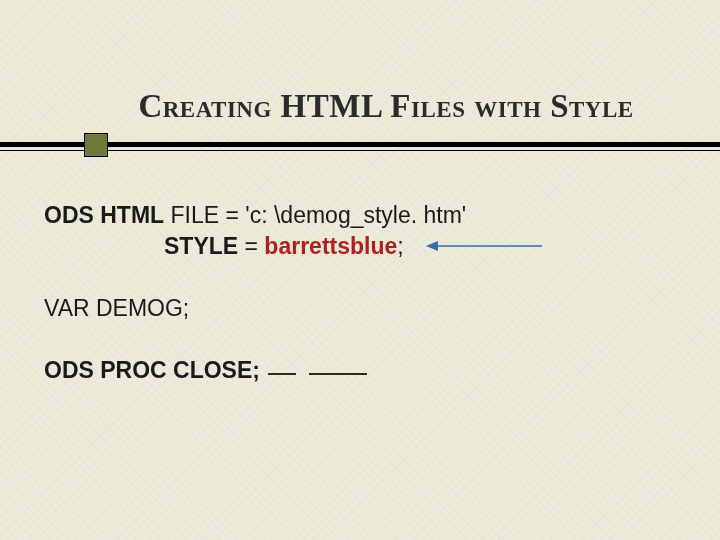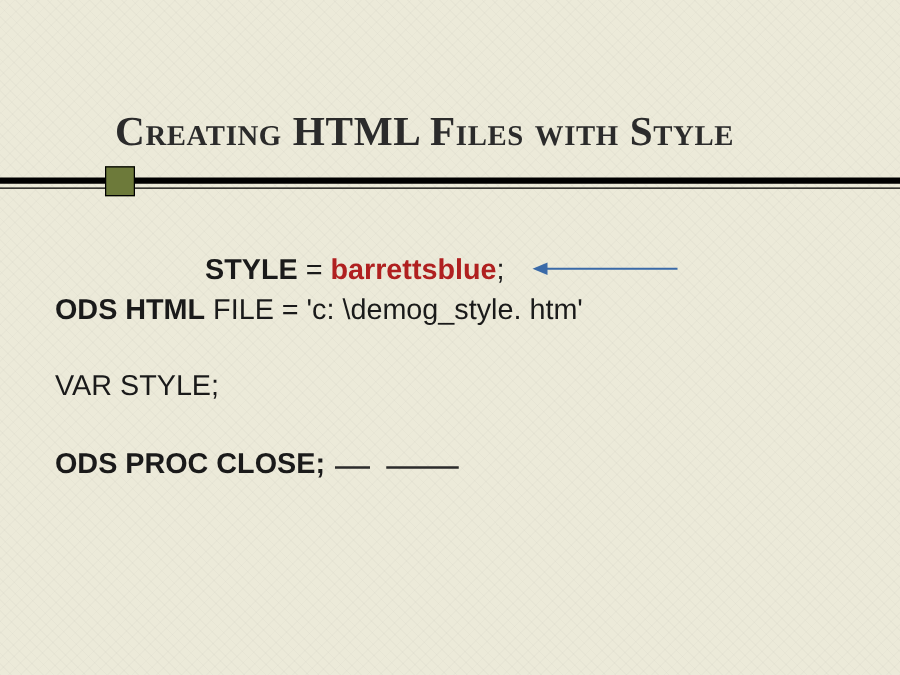--- a/index.html
+++ b/index.html
@@ -25,20 +25,21 @@
     right: 40px;
   }
   .title-text {
     font-family: "Copperplate", "Copperplate Gothic Light", "Trajan Pro", serif;
     font-variant: small-caps;
     letter-spacing: 0.5px;
     font-size: 33px;
     font-weight: 600;
     color: #2b2b2b;
     white-space: nowrap;
+    text-align: center;
   }
   .rule-thick {
     position: absolute;
     left: 0;
     right: 0;
     top: 142px;
     height: 5px;
     background: #000;
   }
   .rule-thin {
@@ -93,36 +94,36 @@
 <div class="title-block">
   <div class="title-text">Creating HTML Files with Style</div>
 </div>
 <div class="rule-thick"></div>
 <div class="rule-thin"></div>
 <div class="accent-sq"></div>
 
 <div class="content">
 
   <div class="row">
+    <span class="bold">ODS HTML</span><span> FILE = 'c: \demog_style. htm'</span>
+  </div>
+
+  <div class="row">
     <span class="indent"></span><span class="bold">STYLE</span><span> = </span><span class="bold red">barrettsblue</span><span>;</span>
     <span class="arrow-wrap">
       <svg width="120" height="18" viewBox="0 0 120 18">
         <line x1="10" y1="9" x2="118" y2="9" stroke="#3a6aa8" stroke-width="1.5"></line>
         <polygon points="2,9 14,4 14,14" fill="#3a6aa8"></polygon>
       </svg>
     </span>
   </div>
 
-  <div class="row">
-    <span class="bold">ODS HTML</span><span> FILE = 'c: \demog_style. htm'</span>
-  </div>
-
   <div class="gap"></div>
 
-  <div class="row"><span> VAR STYLE;</span></div>
+  <div class="row"><span> VAR DEMOG;</span></div>
 
   <div class="gap"></div>
 
   <div class="row">
     <span class="bold">ODS PROC CLOSE;</span>
     <span class="blank-lines"></span>
     <span class="blank-lines wide"></span>
   </div>
 
 </div>

